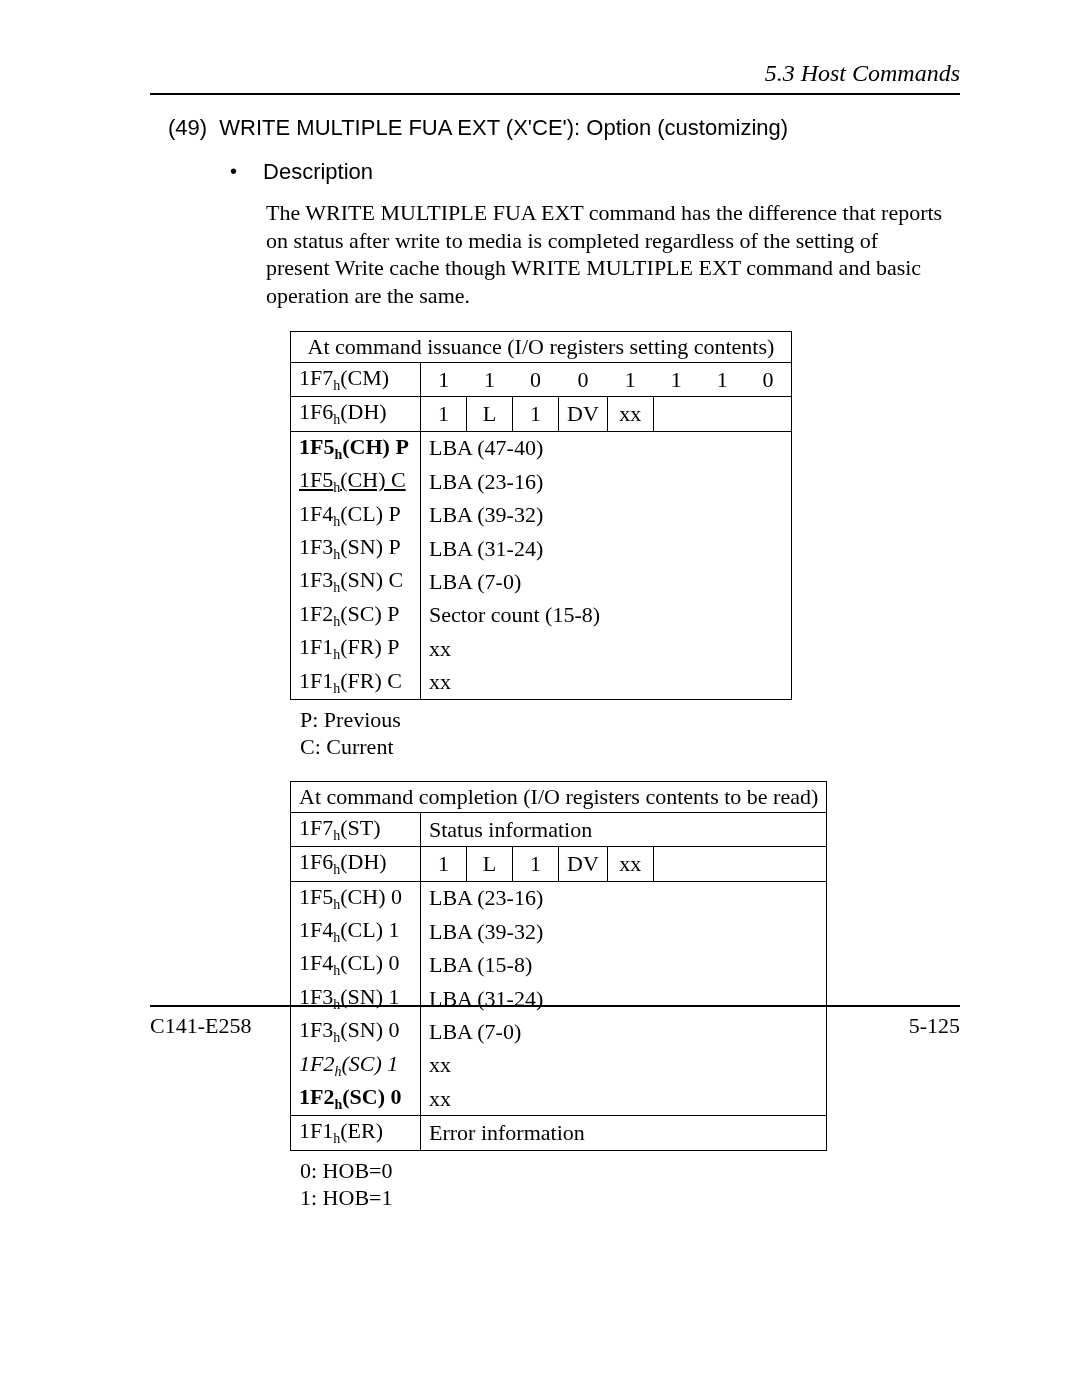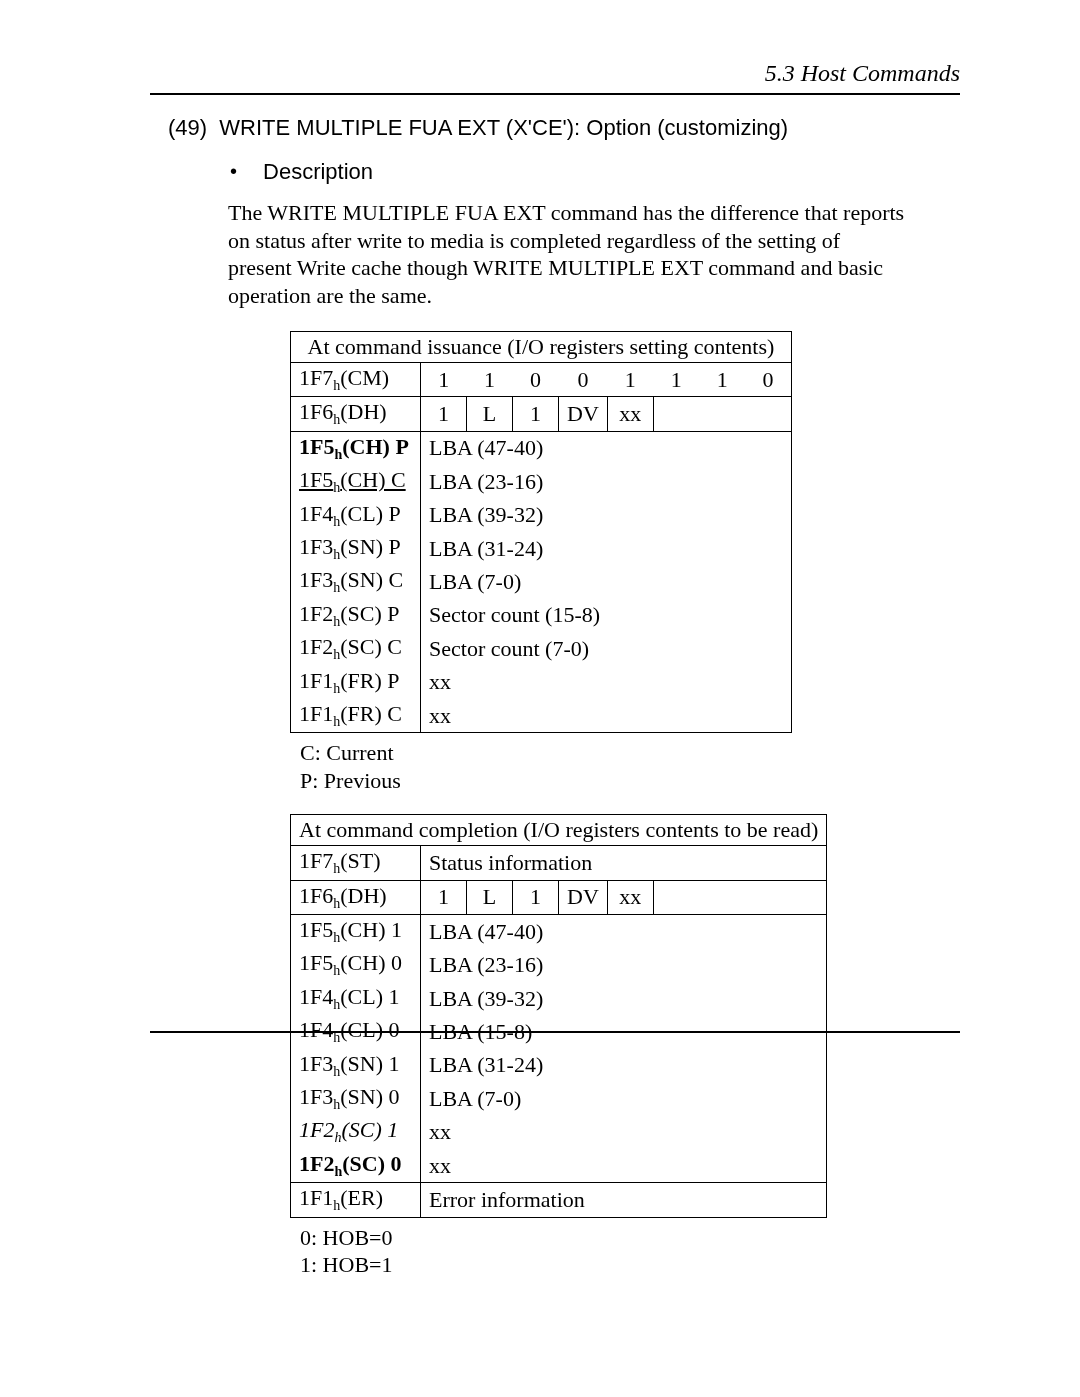--- a/index.html
+++ b/index.html
@@ -42,21 +42,21 @@
     margin: 0 0 14px 80px;
     font-family: Arial, Helvetica, sans-serif;
     font-size: 22px;
   }
   .bullet-row .dot {
     font-size: 20px;
     line-height: 24px;
     margin-right: 26px;
   }
   .desc-para {
-    margin: 0 0 22px 78px;
+    margin: 0 0 22px 116px;
     font-size: 22px;
     line-height: 1.25;
     font-family: "Times New Roman", Times, serif;
     max-width: 680px;
   }
   .tbl {
     border-collapse: collapse;
     margin-left: 140px;
     font-size: 22px;
     font-family: "Times New Roman", Times, serif;
@@ -162,37 +162,33 @@
     </tr>
     <tr>
       <td class="reg-col" style="border-top:none;border-bottom:none;"><span>1F3</span><span class="sub">h</span><span>(SN) C</span></td>
       <td colspan="8" style="border-top:none;border-bottom:none;">LBA (7-0)</td>
     </tr>
     <tr>
       <td class="reg-col" style="border-top:none;border-bottom:none;"><span>1F2</span><span class="sub">h</span><span>(SC) P</span></td>
       <td colspan="8" style="border-top:none;border-bottom:none;">Sector count (15-8)</td>
     </tr>
     <tr>
-      <td class="reg-col" style="border-top:none;border-bottom:none;"><span>1F2</span><span class="sub">h</span><span>(SC) C</span></td>
-      <td colspan="8" style="border-top:none;border-bottom:none;">Sector count (7-0)</td>
-    </tr>
-    <tr>
       <td class="reg-col" style="border-top:none;border-bottom:none;"><span>1F1</span><span class="sub">h</span><span>(FR) P</span></td>
       <td colspan="8" style="border-top:none;border-bottom:none;">xx</td>
     </tr>
     <tr>
       <td class="reg-col" style="border-top:none;"><span>1F1</span><span class="sub">h</span><span>(FR) C</span></td>
       <td colspan="8" style="border-top:none;">xx</td>
     </tr>
   </tbody>
     </table>
 
   <div class="notes">
+    <div>P:  Previous</div>
     <div>C:  Current</div>
-    <div>P:  Previous</div>
   </div>
 
   <table class="tbl">
     <tbody>
         <tr>
       <td class="hdr" colspan="9">At command completion (I/O registers contents to be read)</td>
     </tr>
     <tr>
       <td class="reg-col"><span>1F7</span><span class="sub">h</span><span>(ST)</span></td>
       <td colspan="8">Status information</td>
@@ -200,24 +196,20 @@
     <tr>
       <td class="reg-col"><span>1F6</span><span class="sub">h</span><span>(DH)</span></td>
       <td class="bit-cell">1</td>
       <td class="bit-cell">L</td>
       <td class="bit-cell">1</td>
       <td class="bit-cell">DV</td>
       <td class="bit-cell">xx</td>
       <td class="wide-cell" colspan="3" style="border-left:1px solid #000;"></td>
     </tr>
     <tr>
-      <td class="reg-col" style="border-bottom:none;"><span>1F5</span><span class="sub">h</span><span>(CH) 1</span></td>
-      <td colspan="8" style="border-bottom:none;">LBA (47-40)</td>
-    </tr>
-    <tr>
       <td class="reg-col" style="border-top:none;border-bottom:none;"><span>1F5</span><span class="sub">h</span><span>(CH) 0</span></td>
       <td colspan="8" style="border-top:none;border-bottom:none;">LBA (23-16)</td>
     </tr>
     <tr>
       <td class="reg-col" style="border-top:none;border-bottom:none;"><span>1F4</span><span class="sub">h</span><span>(CL) 1</span></td>
       <td colspan="8" style="border-top:none;border-bottom:none;">LBA (39-32)</td>
     </tr>
     <tr>
       <td class="reg-col" style="border-top:none;border-bottom:none;"><span>1F4</span><span class="sub">h</span><span>(CL) 0</span></td>
       <td colspan="8" style="border-top:none;border-bottom:none;">LBA (15-8)</td>
@@ -245,15 +237,19 @@
   </tbody>
     </table>
 
   <div class="notes">
     <div>0:  HOB=0</div>
     <div>1:  HOB=1</div>
   </div>
 
   <div class="footer">
     <hr class="hr-bot">
+    <div class="footer-row">
+      <span>C141-E258</span>
+      <span>5-125</span>
+    </div>
   </div>
 
 </div>
 
 </body></html>

